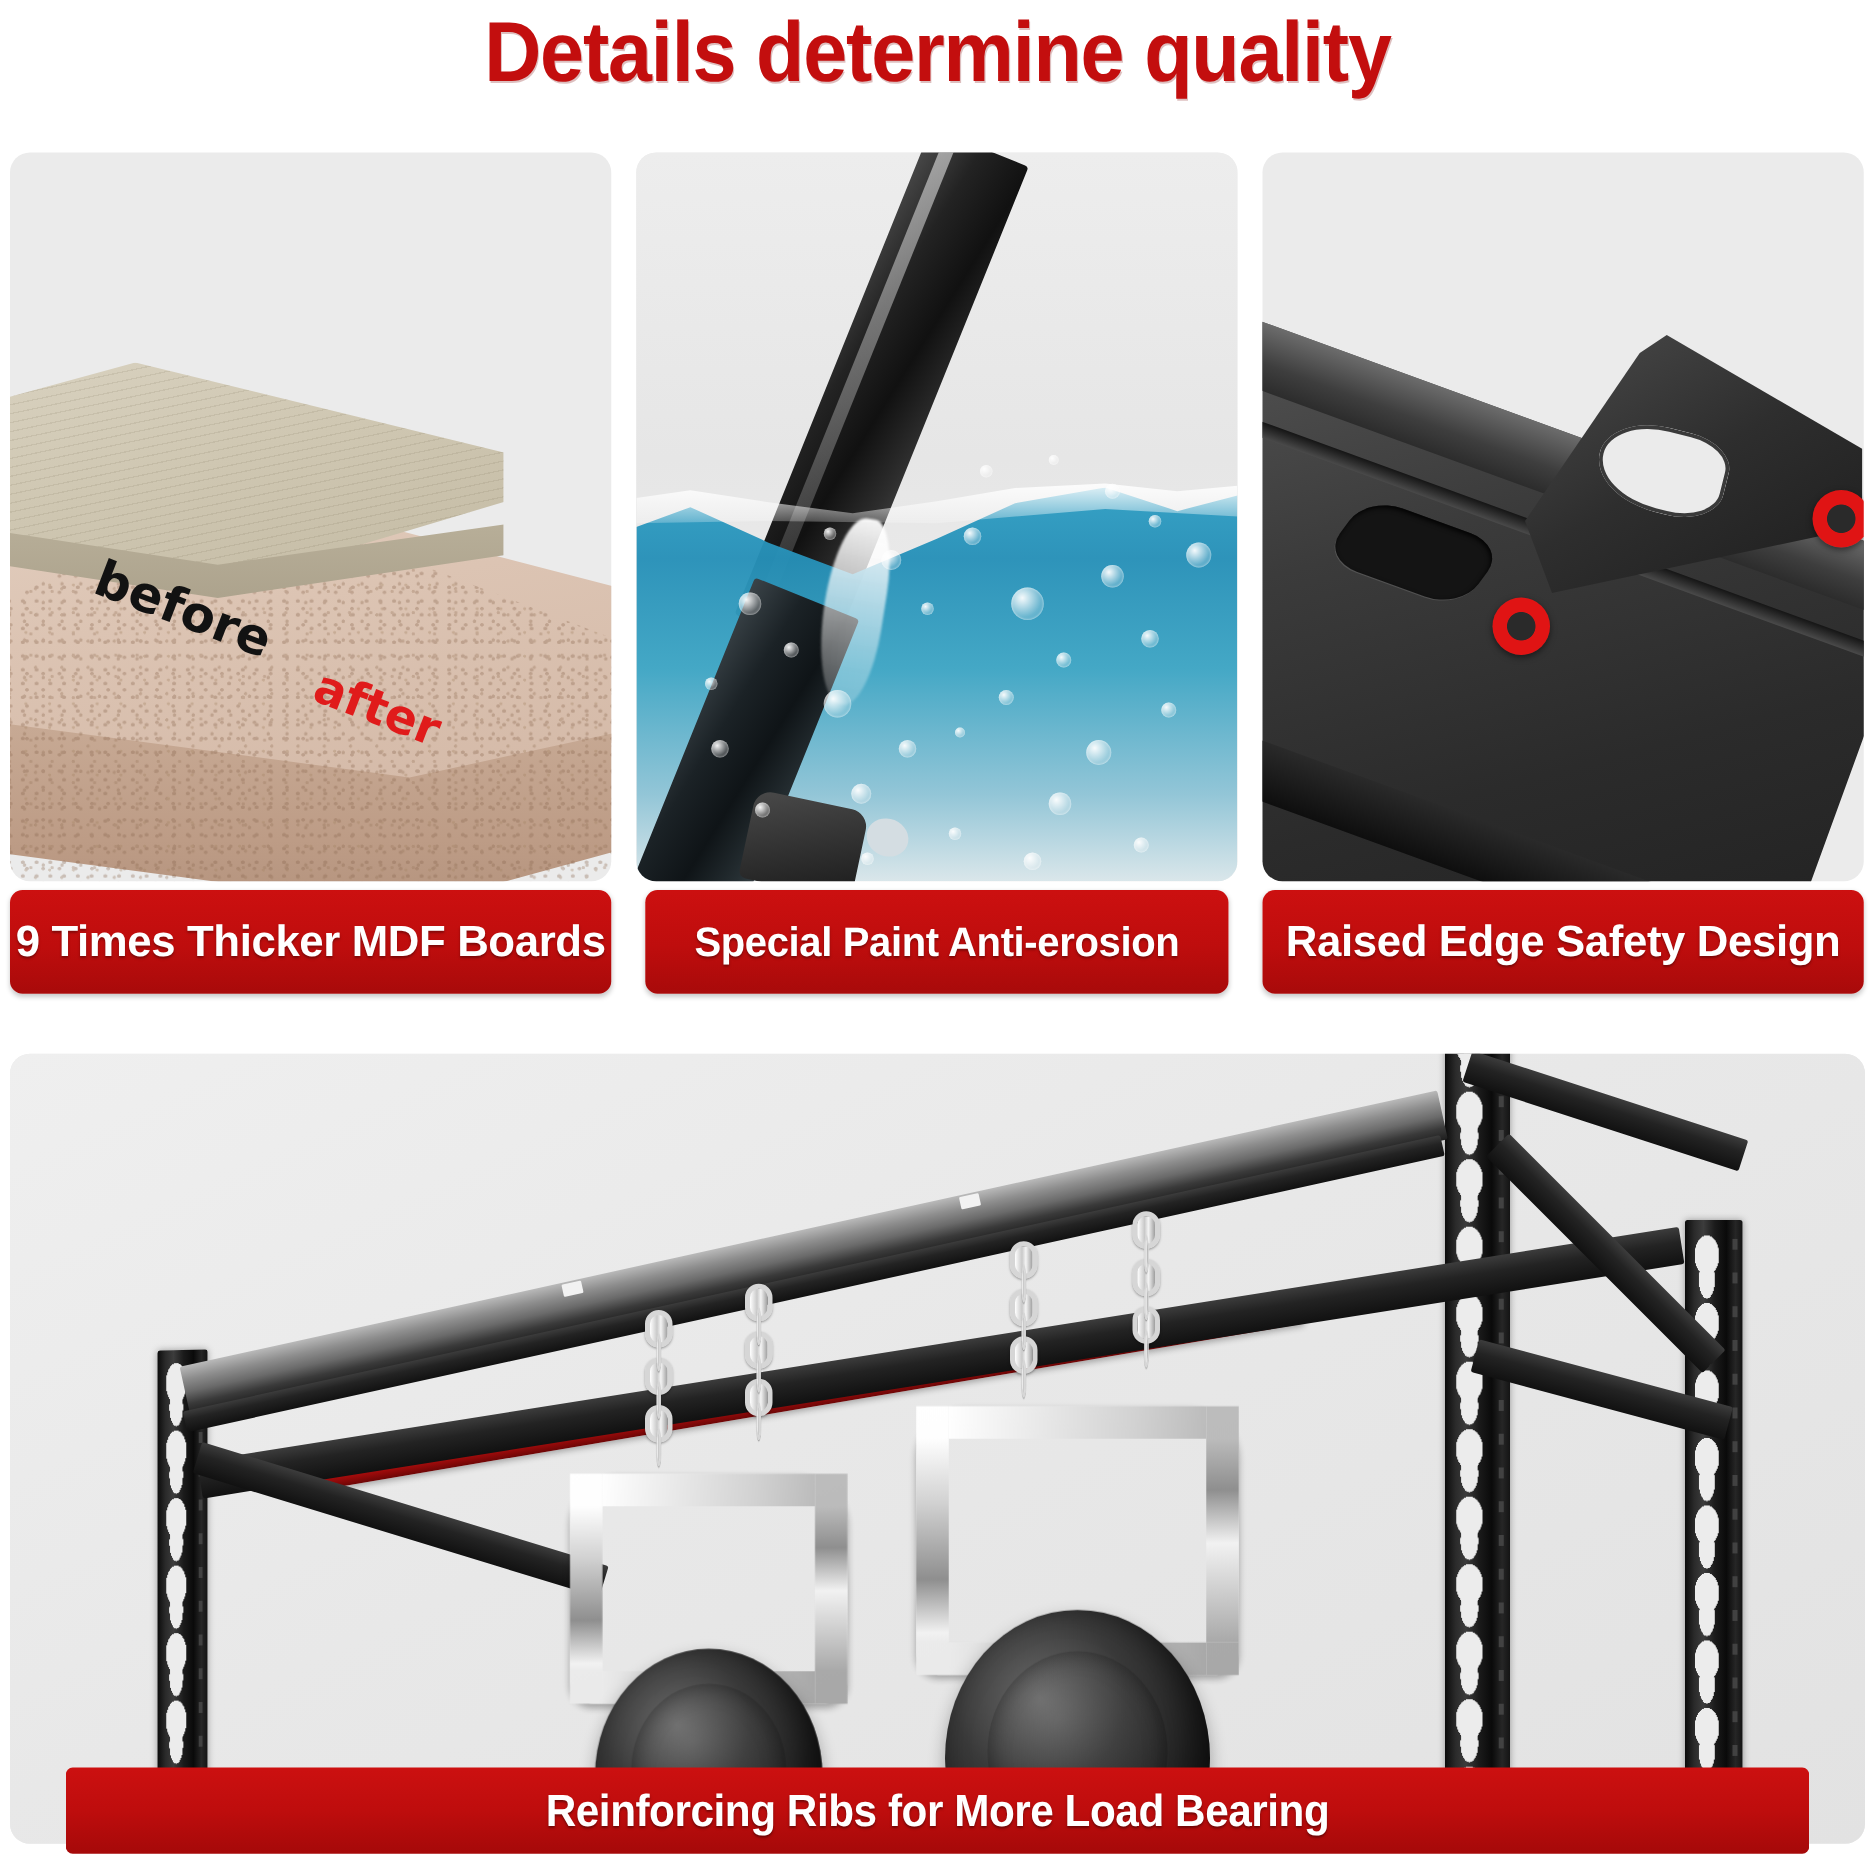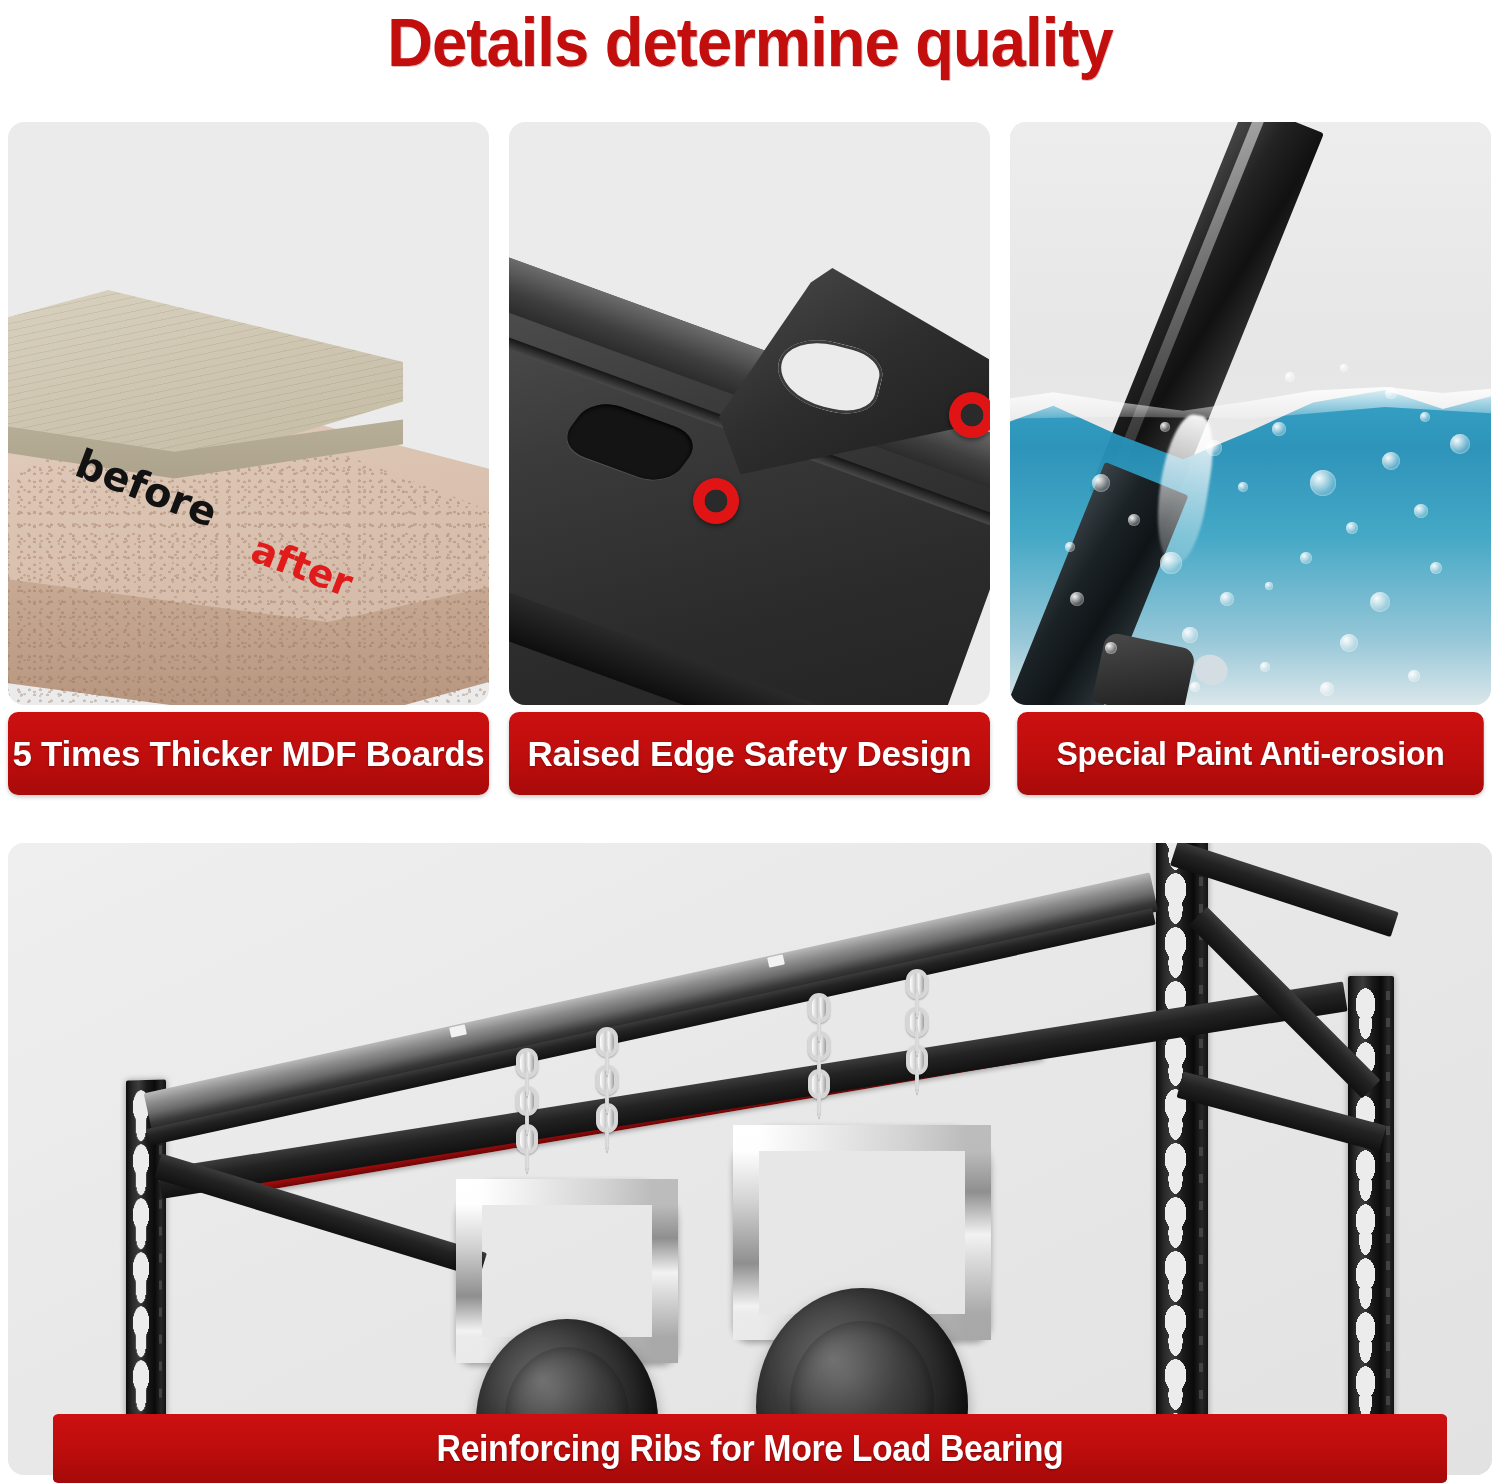--- a/index.html
+++ b/index.html
@@ -421,38 +421,21 @@
           <div id="board-after-top"></div>
           <div id="board-after-front"></div>
           <div id="board-after-texture"></div>
           <div id="board-before-top"></div>
           <div id="board-before-grain"></div>
           <div id="board-before-front"></div>
           <div id="label-before">before</div>
           <div id="label-after">after</div>
         </div>
       </div>
-      <div class="card-caption">5 Times Thicker MDF Boards</div>
-    </div>
-
-    <div class="feature-card">
-      <div class="card-photo">
-        <div id="bracket-scene">
-          <div id="beam-body"></div>
-          <div id="beam-top-lip"></div>
-          <div id="beam-groove"></div>
-          <div id="beam-front-edge"></div>
-          <div id="keyhole-slot"></div>
-          <div id="corner-bracket"></div>
-          <div id="bracket-hole"></div>
-          <div class="rivet" id="rivet-left"></div>
-          <div class="rivet" id="rivet-right"></div>
-        </div>
-      </div>
-      <div class="card-caption">Raised Edge Safety Design</div>
+      <div class="card-caption">9 Times Thicker MDF Boards</div>
     </div>
 
     <div class="feature-card">
       <div class="card-photo">
         <div id="water-scene">
           <div id="post-upper"></div>
           <div id="post-upper-hilite"></div>
           <div id="water-body"></div>
           <div id="post-lower"></div>
           <div id="post-hole"></div>
@@ -489,20 +472,37 @@
               <div class="bub" style="left: 375px; top: 265px; width: 12px; height: 12px;"></div>
               <div class="bub" style="left: 410px; top: 290px; width: 10px; height: 10px;"></div>
               <div class="bub" style="left: 275px; top: 250px; width: 10px; height: 10px;"></div>
               <div class="bub" style="left: 330px; top: 242px; width: 8px; height: 8px;"></div>
             </div>
         </div>
       </div>
       <div class="card-caption tight">Special Paint Anti-erosion</div>
     </div>
 
+    <div class="feature-card">
+      <div class="card-photo">
+        <div id="bracket-scene">
+          <div id="beam-body"></div>
+          <div id="beam-top-lip"></div>
+          <div id="beam-groove"></div>
+          <div id="beam-front-edge"></div>
+          <div id="keyhole-slot"></div>
+          <div id="corner-bracket"></div>
+          <div id="bracket-hole"></div>
+          <div class="rivet" id="rivet-left"></div>
+          <div class="rivet" id="rivet-right"></div>
+        </div>
+      </div>
+      <div class="card-caption">Raised Edge Safety Design</div>
+    </div>
+
   </div>
 
   <div id="rack-panel">
     <div id="rack-scene">
 
       <div class="upright" style="left:118px; top:237px; width:40px; height:400px; transform:skewY(-1.5deg);">
         <div class="slots"></div>
         <div class="edge-holes"></div>
       </div>
 

